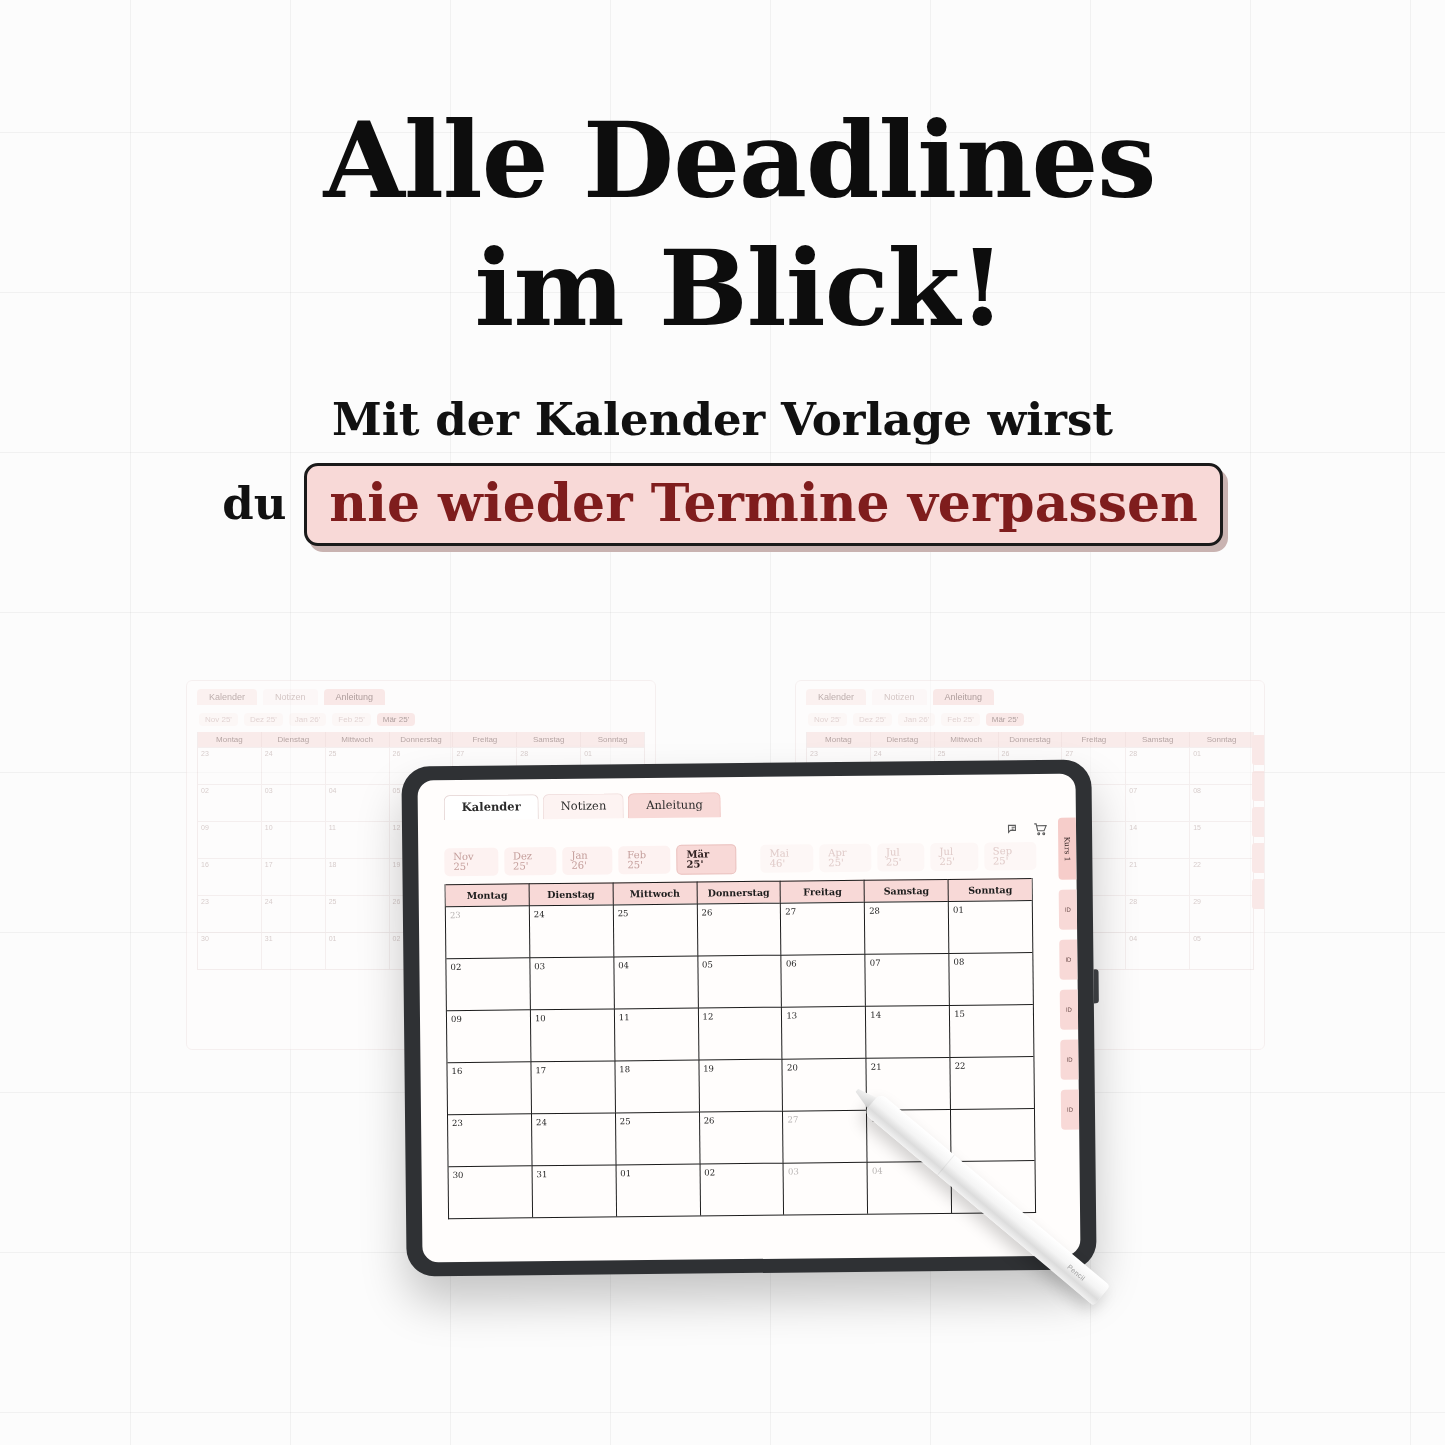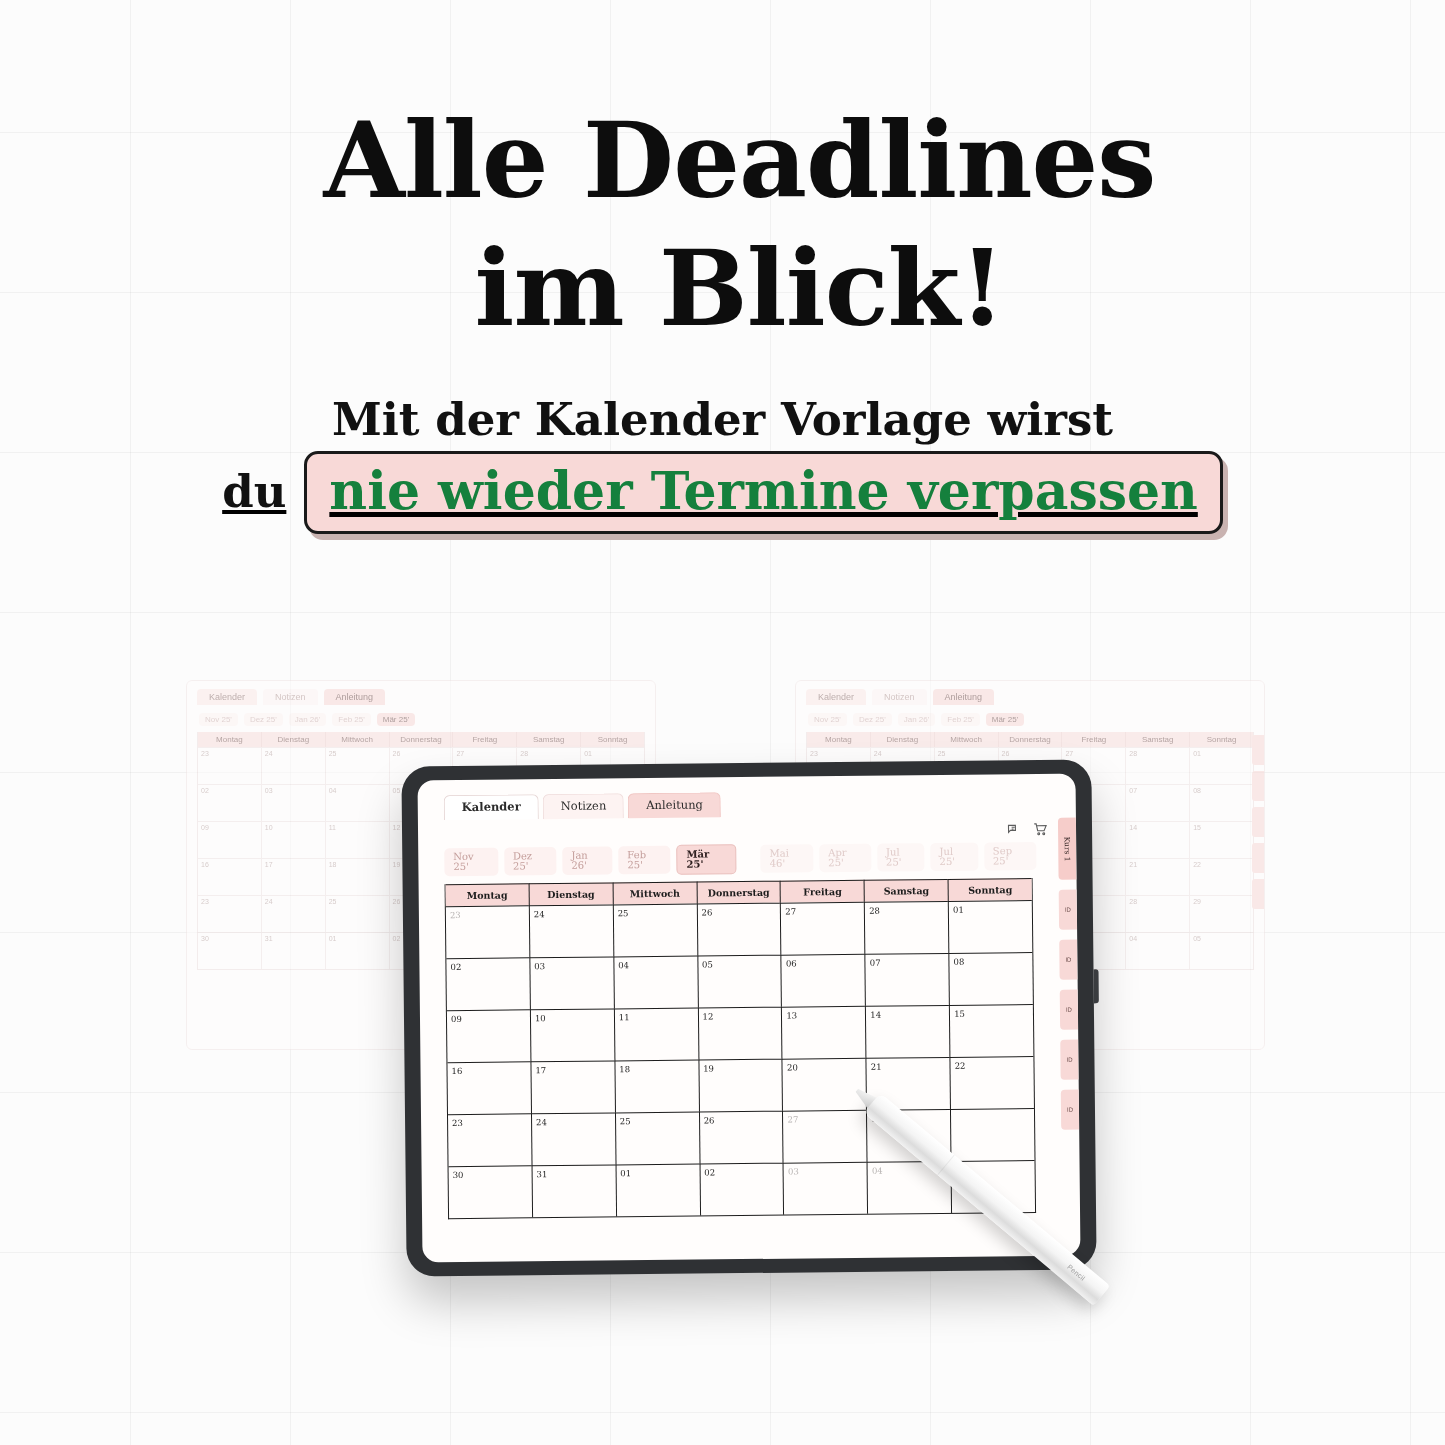--- a/index.html
+++ b/index.html
@@ -59,33 +59,33 @@
     font-size: 45px;
     line-height: 1.35;
     color: #111;
     margin: 0;
   }
   .sub-row2 {
     display: flex;
     align-items: center;
     justify-content: center;
     gap: 18px;
-    text-decoration: underline;
+    margin-top: 12px;
   }
   .highlight {
     display: inline-block;
     background: #f8d9d7;
     border: 3px solid #1a1a1a;
     border-radius: 14px;
     padding: 8px 22px 12px;
     font-family: "DejaVu Serif", serif;
     font-weight: bold;
     font-size: 52px;
     line-height: 1.1;
-    color: #15803d;
+    color: #7f1d1d;
     box-shadow: 5px 6px 0 #c9b3b1;
   }
 
   
   .ghost {
     position: absolute;
     background: #fffdfd;
     border: 1px solid #f0e6e6;
     border-radius: 6px;
     opacity: 0.55;

